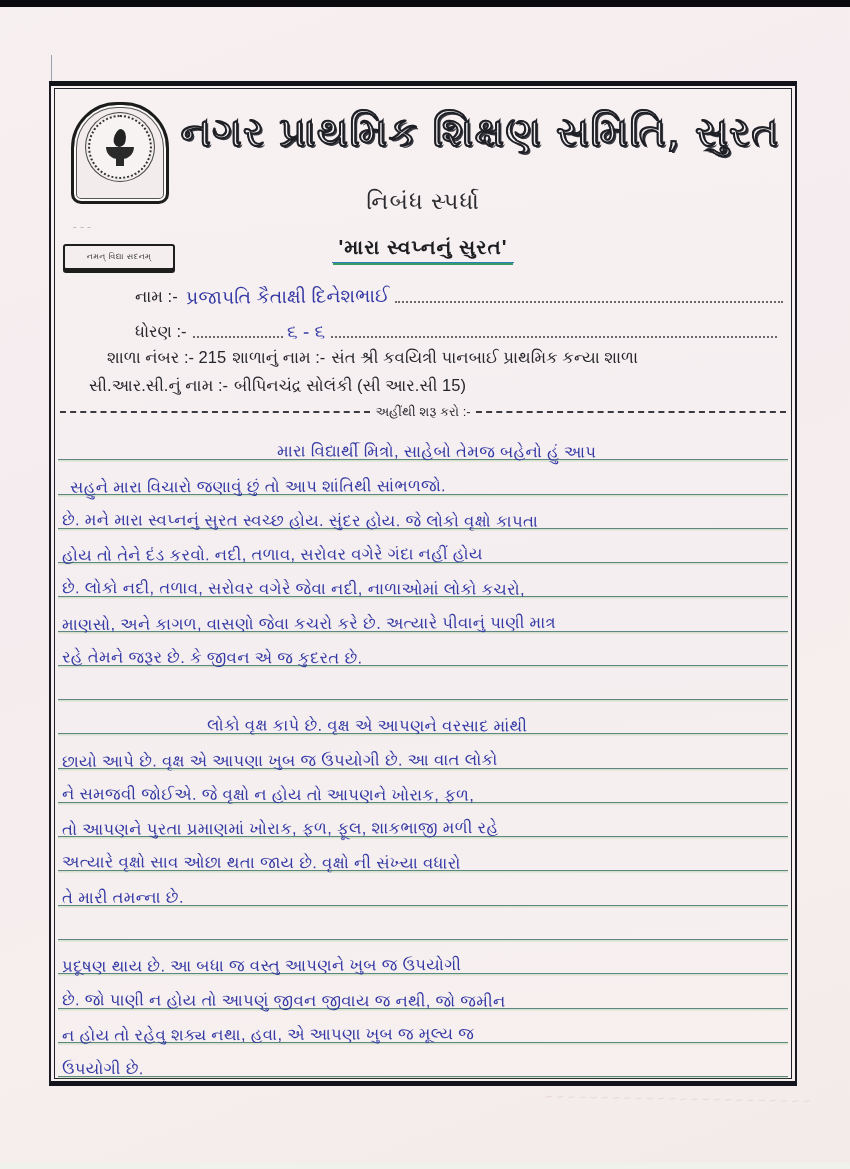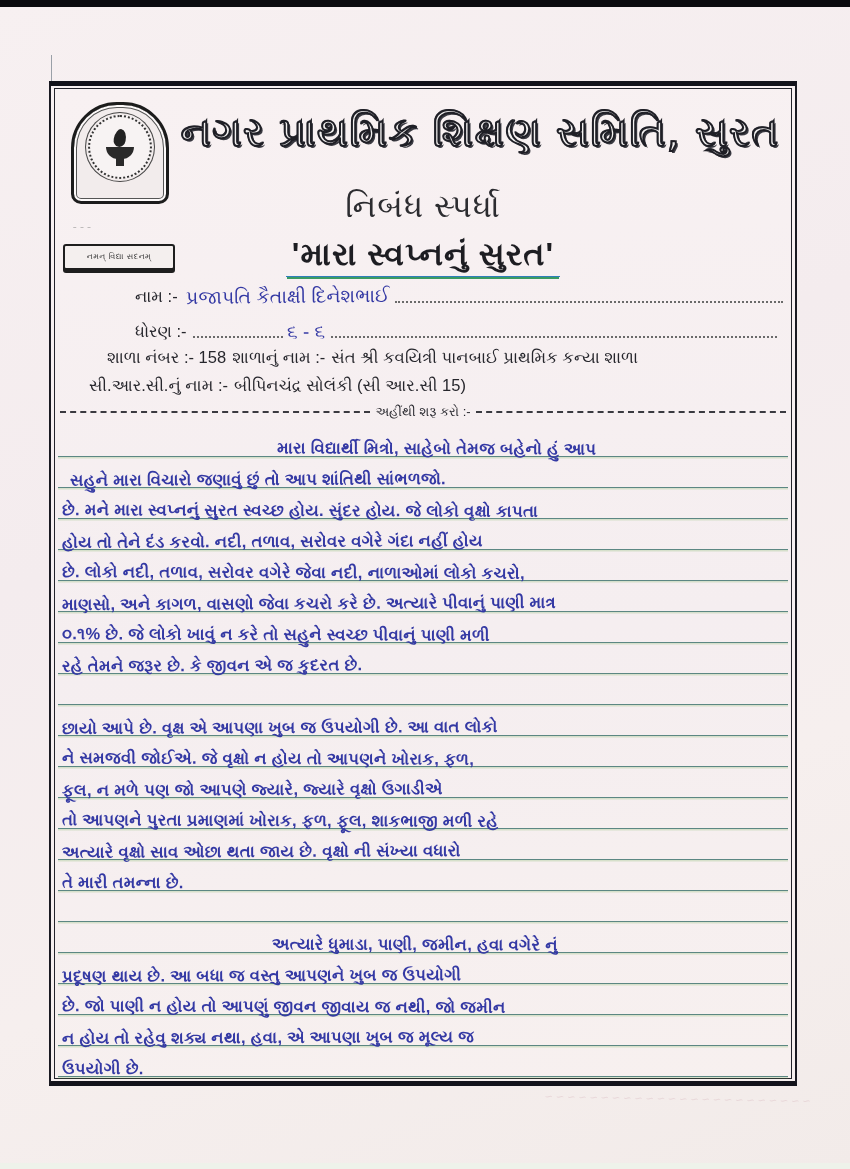--- a/index.html
+++ b/index.html
@@ -60,25 +60,25 @@
   
   .org-title{
     position:absolute;left:120px;right:6px;top:22px;text-align:center;
     font-size:41px;font-weight:normal;letter-spacing:1px;color:#f3f1f1;
     -webkit-text-stroke:2px #1f1f26;text-stroke:2px #1f1f26;
     text-shadow:2px 2px 0 #3a3a42,-1px -1px 0 #3a3a42;
     font-family:"DejaVu Sans",sans-serif;white-space:nowrap;
   }
   .event-title{
     position:absolute;left:0;right:0;top:102px;text-align:center;
-    font-size:32px;color:#2c2c30;letter-spacing:1px;
+    font-size:23px;color:#2c2c30;letter-spacing:1px;
   }
   .essay-title-wrap{position:absolute;left:0;right:0;top:150px;text-align:center;}
   .essay-title{
-    display:inline-block;font-size:32px;font-weight:bold;color:#1d1d22;letter-spacing:1px;
+    display:inline-block;font-size:20px;font-weight:bold;color:#1d1d22;letter-spacing:1px;
     padding:0 6px 3px 6px;
     border-bottom:1px solid #2f7dbb;
     box-shadow:0 3px 0 -1px #3a9a63;
   }
 
   
   .form-row{position:absolute;display:flex;align-items:flex-end;box-sizing:border-box;}
   .f-label{font-size:16.5px;color:#26262c;white-space:nowrap;}
   .f-printed{font-size:16.5px;color:#26262c;white-space:nowrap;margin-left:6px;}
   .leader{flex:1;border-bottom:2px dotted #6a6a6a;margin:0 4px 3px 6px;height:1px;}
@@ -94,21 +94,20 @@
 
   
   .essay-area{
     position:absolute;left:7px;right:7px;top:340px;height:651px;
     display:flex;flex-direction:column;
   }
   .essay-row{
     flex:1;position:relative;
     border-bottom:1.5px solid rgba(40,100,95,.75);
     box-shadow:0 1.5px 0 rgba(120,180,90,.25);
-    font-weight:bold;
   }
   .essay-row .hand-line{
     position:absolute;left:4px;bottom:-2px;
     color:#3439a4;font-size:16.5px;white-space:nowrap;
     transform:rotate(-0.25deg);letter-spacing:.3px;
   }
   .essay-row:nth-child(odd) .hand-line{transform:rotate(0.2deg);}
 </style>
 </head>
 <body>
@@ -146,21 +145,21 @@
   </div>
 
   <div class="form-row row-standard">
     <span class="f-label">ધોરણ :-</span>
     <span class="leader leader-short"></span>
     <span class="hand-ink">૬ - ૬</span>
     <span class="leader"></span>
   </div>
 
   <div class="form-row row-school">
-    <span class="f-label">શાળા નંબર :- 158</span>
+    <span class="f-label">શાળા નંબર :- 215</span>
     <span class="f-printed">શાળાનું નામ :-</span>
     <span class="f-printed">સંત શ્રી કવયિત્રી પાનબાઈ પ્રાથમિક કન્યા શાળા</span>
   </div>
 
   <div class="form-row row-crc">
     <span class="f-label">સી.આર.સી.નું નામ :-</span>
     <span class="f-printed">બીપિનચંદ્ર સોલંકી (સી આર.સી 15)</span>
   </div>
 
   <div class="form-row row-divider">
@@ -182,48 +181,42 @@
       <div class="essay-row">
         <span class="hand-line" style="left: 4px; color: rgb(52, 57, 164);">હોય તો તેને દંડ કરવો. નદી, તળાવ, સરોવર વગેરે ગંદા નહીં હોય</span>
       </div>
       <div class="essay-row">
         <span class="hand-line" style="left: 4px; color: rgb(52, 57, 164);">છે. લોકો નદી, તળાવ, સરોવર વગેરે જેવા નદી, નાળાઓમાં લોકો કચરો,</span>
       </div>
       <div class="essay-row">
         <span class="hand-line" style="left: 4px; color: rgb(52, 57, 164);">માણસો, અને કાગળ, વાસણો જેવા કચરો કરે છે. અત્યારે પીવાનું પાણી માત્ર</span>
       </div>
       <div class="essay-row">
-        <span class="hand-line" style="left: 4px; color: rgb(52, 57, 164);">૦.૧% છે. જે લોકો ખાવું ન કરે તો સહુને સ્વચ્છ પીવાનું પાણી મળી</span>
-      </div>
-      <div class="essay-row">
         <span class="hand-line" style="left: 4px; color: rgb(52, 57, 164);">રહે તેમને જરૂર છે. કે જીવન એ જ કુદરત છે.</span>
       </div>
       <div class="essay-row"></div>
       <div class="essay-row">
+        <span class="hand-line" style="left: 149px; color: rgb(52, 57, 164);">લોકો વૃક્ષ કાપે છે. વૃક્ષ એ આપણને વરસાદ માંથી</span>
+      </div>
+      <div class="essay-row">
         <span class="hand-line" style="left: 4px; color: rgb(52, 57, 164);">છાયો આપે છે. વૃક્ષ એ આપણા ખુબ જ ઉપયોગી છે. આ વાત લોકો</span>
       </div>
       <div class="essay-row">
         <span class="hand-line" style="left: 4px; color: rgb(52, 57, 164);">ને સમજવી જોઈએ. જે વૃક્ષો ન હોય તો આપણને ખોરાક, ફળ,</span>
       </div>
       <div class="essay-row">
-        <span class="hand-line" style="left: 4px; color: rgb(52, 57, 164);">ફૂલ, ન મળે પણ જો આપણે જ્યારે, જ્યારે વૃક્ષો ઉગાડીએ</span>
-      </div>
-      <div class="essay-row">
         <span class="hand-line" style="left: 4px; color: rgb(52, 57, 164);">તો આપણને પુરતા પ્રમાણમાં ખોરાક, ફળ, ફૂલ, શાકભાજી મળી રહે</span>
       </div>
       <div class="essay-row">
         <span class="hand-line" style="left: 4px; color: rgb(52, 57, 164);">અત્યારે વૃક્ષો સાવ ઓછા થતા જાય છે. વૃક્ષો ની સંખ્યા વધારો</span>
       </div>
       <div class="essay-row">
         <span class="hand-line" style="left: 4px; color: rgb(52, 57, 164);">તે મારી તમન્ના છે.</span>
       </div>
       <div class="essay-row"></div>
-      <div class="essay-row">
-        <span class="hand-line" style="left: 214px; color: rgb(52, 57, 164);">અત્યારે ધુમાડા, પાણી, જમીન, હવા વગેરે નું</span>
-      </div>
       <div class="essay-row">
         <span class="hand-line" style="left: 4px; color: rgb(52, 57, 164);">પ્રદૂષણ થાય છે. આ બધા જ વસ્તુ આપણને ખુબ જ ઉપયોગી</span>
       </div>
       <div class="essay-row">
         <span class="hand-line" style="left: 4px; color: rgb(52, 57, 164);">છે. જો પાણી ન હોય તો આપણું જીવન જીવાય જ નથી, જો જમીન</span>
       </div>
       <div class="essay-row">
         <span class="hand-line" style="left: 4px; color: rgb(52, 57, 164);">ન હોય તો રહેવુ શક્ય નથા, હવા, એ આપણા ખુબ જ મૂલ્ય જ</span>
       </div>
       <div class="essay-row">

